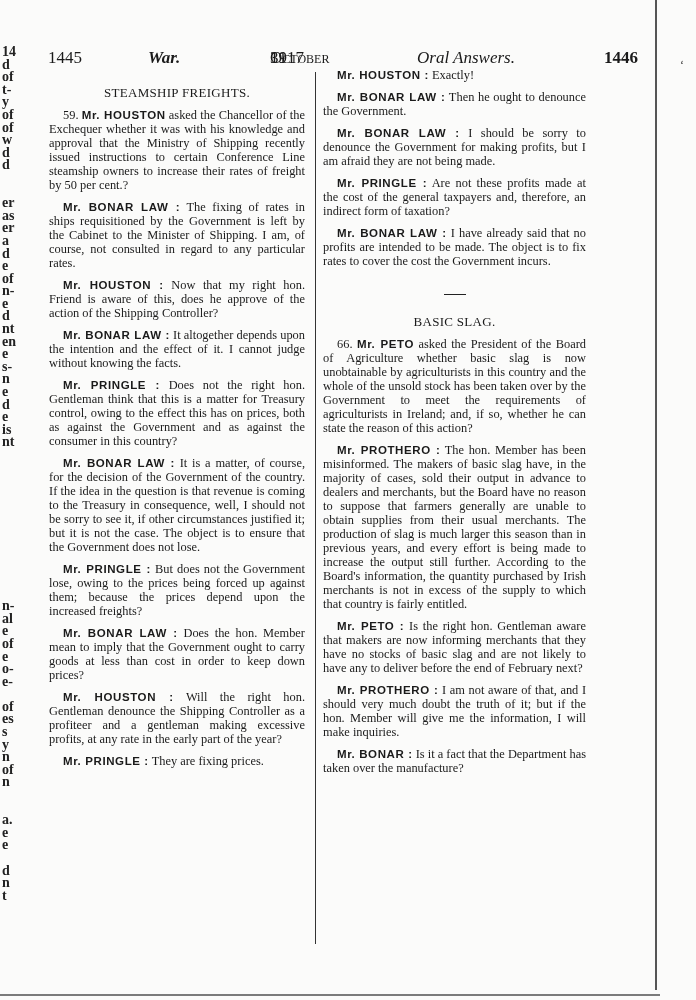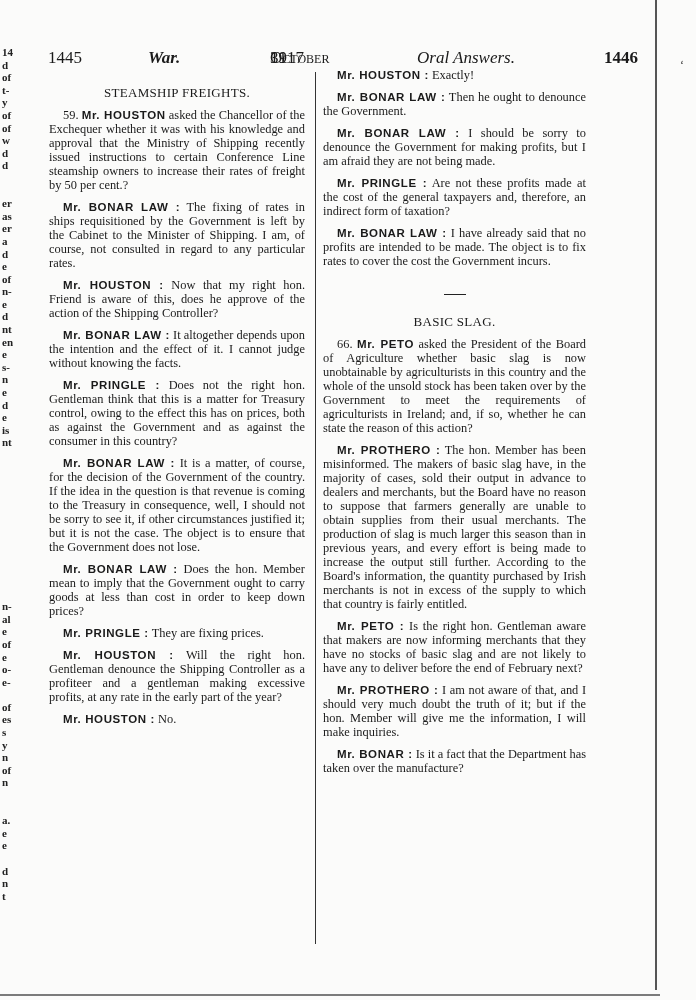--- a/index.html
+++ b/index.html
@@ -1,18 +1,18 @@
 <!DOCTYPE html>
 <html><head>
 <meta charset="utf-8">
 <style>
   html, body { margin:0; padding:0; }
   body { width:696px; height:1000px; background:#fbfbfa; position:relative; overflow:hidden;
          font-family:"Liberation Serif","DejaVu Serif",serif; color:#1a1a1a; }
-  .edge { position:absolute; left:2px; top:0; width:22px; font-size:11px; line-height:12.6px; font-weight:bold; color:#222; }
+  .edge { position:absolute; left:2px; top:0; width:22px; font-size:14px; line-height:12.6px; font-weight:bold; color:#222; }
   .edge div { height:12.6px; text-align:left; }
   .header { position:absolute; top:48px; left:0; width:660px; height:16px; font-size:17px; }
   .header span { position:absolute; top:0; white-space:nowrap; }
   .h-lnum { left:48px; }
   .h-war { left:148px; font-style:italic; font-weight:bold; }
   .h-date { left:270px; }
   .h-date .sc { font-variant:small-caps; }
   .h-oral { left:417px; font-style:italic; }
   .h-rnum { left:604px; font-weight:bold; }
   .col { position:absolute; font-size:12.4px; line-height:14px; text-align:justify; }
@@ -120,24 +120,24 @@
 
 <div class="col col-left">
   <div class="heading">STEAMSHIP FREIGHTS.</div>
   <div id="left-paras">
       <p><span>59. </span><span class="spk">Mr. HOUSTON</span><span> asked the Chancellor of the Exchequer whether it was with his knowledge and approval that the Ministry of Shipping recently issued instructions to certain Conference Line steamship owners to increase their rates of freight by 50 per cent.?</span></p>
       <p><span class="spk">Mr. BONAR LAW :</span><span> The fixing of rates in ships requisitioned by the Government is left by the Cabinet to the Minister of Shipping. I am, of course, not consulted in regard to any particular rates.</span></p>
       <p><span class="spk">Mr. HOUSTON :</span><span> Now that my right hon. Friend is aware of this, does he approve of the action of the Shipping Controller?</span></p>
       <p><span class="spk">Mr. BONAR LAW :</span><span> It altogether depends upon the intention and the effect of it. I cannot judge without knowing the facts.</span></p>
       <p><span class="spk">Mr. PRINGLE :</span><span> Does not the right hon. Gentleman think that this is a matter for Treasury control, owing to the effect this has on prices, both as against the Government and as against the consumer in this country?</span></p>
       <p><span class="spk">Mr. BONAR LAW :</span><span> It is a matter, of course, for the decision of the Government of the country. If the idea in the question is that revenue is coming to the Treasury in consequence, well, I should not be sorry to see it, if other circumstances justified it; but it is not the case. The object is to ensure that the Government does not lose.</span></p>
+      <p><span class="spk">Mr. PRINGLE :</span><span> But does not the Government lose, owing to the prices being forced up against them; because the prices depend upon the increased freights?</span></p>
       <p><span class="spk">Mr. BONAR LAW :</span><span> Does the hon. Member mean to imply that the Government ought to carry goods at less than cost in order to keep down prices?</span></p>
+      <p><span class="spk">Mr. HOUSTON :</span><span> Will the right hon. Gentleman denounce the Shipping Controller as a profiteer and a gentleman making excessive profits, at any rate in the early part of the year?</span></p>
       <p><span class="spk">Mr. PRINGLE :</span><span> They are fixing prices.</span></p>
-      <p><span class="spk">Mr. HOUSTON :</span><span> Will the right hon. Gentleman denounce the Shipping Controller as a profiteer and a gentleman making excessive profits, at any rate in the early part of the year?</span></p>
-      <p><span class="spk">Mr. HOUSTON :</span><span> No.</span></p>
     </div>
 </div>
 
 <div class="col col-right">
   <div id="right-top">
       <p><span class="spk">Mr. HOUSTON :</span><span> Exactly!</span></p>
       <p><span class="spk">Mr. BONAR LAW :</span><span> Then he ought to denounce the Government.</span></p>
       <p><span class="spk">Mr. BONAR LAW :</span><span> I should be sorry to denounce the Government for making profits, but I am afraid they are not being made.</span></p>
       <p><span class="spk">Mr. PRINGLE :</span><span> Are not these profits made at the cost of the general taxpayers and, therefore, an indirect form of taxation?</span></p>
       <p><span class="spk">Mr. BONAR LAW :</span><span> I have already said that no profits are intended to be made. The object is to fix rates to cover the cost the Government incurs.</span></p>

